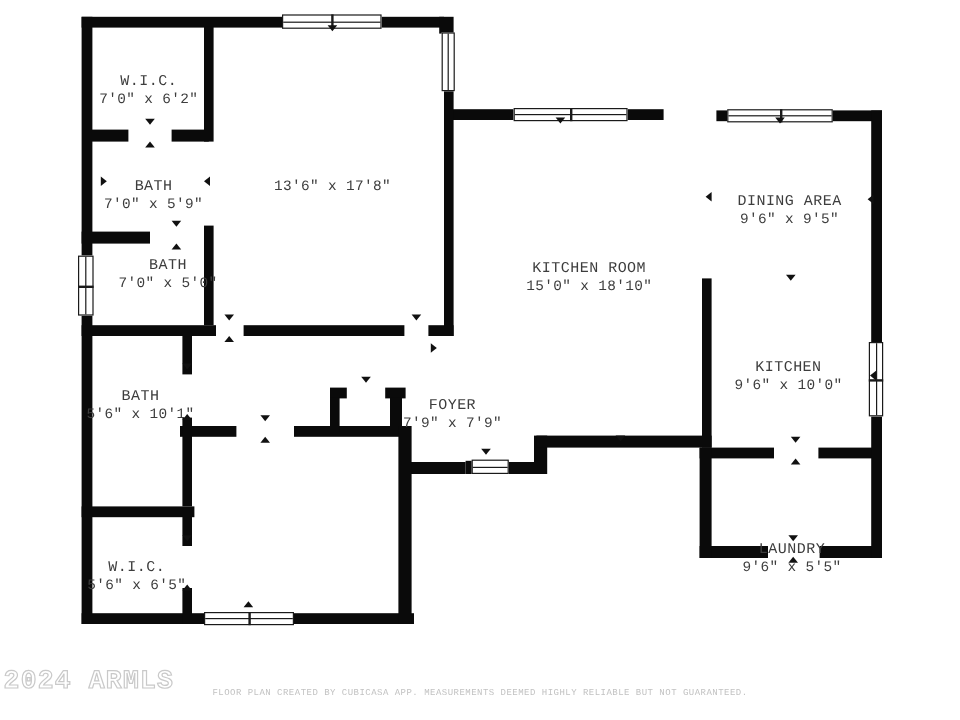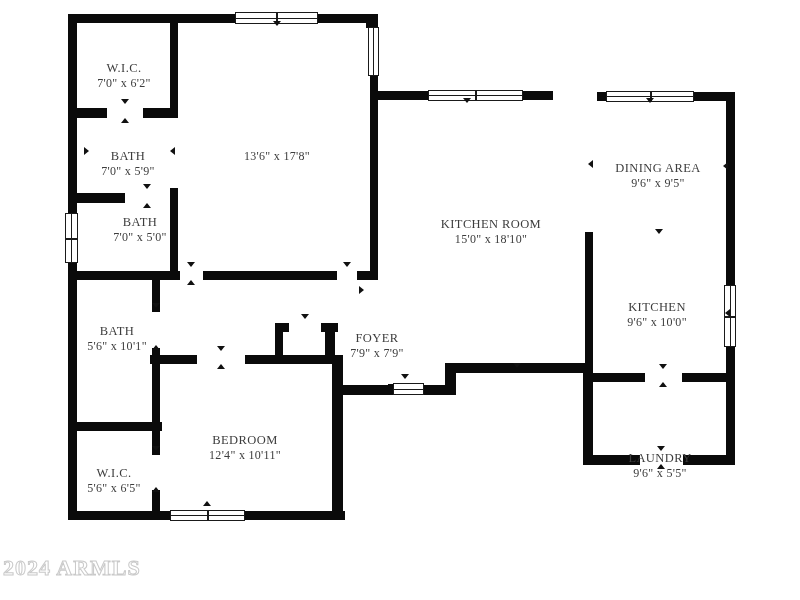--- a/index.html
+++ b/index.html
@@ -1,17 +1,17 @@
 <!DOCTYPE html>
 <html><head>
 <meta charset="utf-8">
 <style>
   html,body{margin:0;padding:0;background:#ffffff;}
   .stage{position:relative;width:800px;height:588px;background:#ffffff;overflow:hidden;
-         font-family:Liberation Serif, serif;}
+         font-family:Liberation Mono, monospace;}
   #plan{position:absolute;left:0;top:0;width:800px;height:600px;}
   .wall{position:absolute;background:#0a0a0a;}
   .window{position:absolute;background:#ffffff;border:1px solid #1a1a1a;box-sizing:border-box;}
   .winline{position:absolute;background:#1a1a1a;}
   .room-label{position:absolute;transform:translate(-50%,-50%);text-align:center;
               color:#3d3d3d;white-space:nowrap;}
   .room-name{font-size:12.5px;letter-spacing:.4px;line-height:16px;}
   .room-dims{font-size:12px;letter-spacing:.3px;line-height:15px;}
   .mark{position:absolute;width:0;height:0;}
   .mark.down{border-left:4px solid transparent;border-right:4px solid transparent;border-top:5px solid #111;}
@@ -154,27 +154,24 @@
         <div class="room-dims">9'6" x 10'0"</div>
       </div>
       <div class="room-label" style="color: rgb(61, 61, 61); left: 377px; top: 345px;">
         <div class="room-name">FOYER</div>
         <div class="room-dims">7'9" x 7'9"</div>
       </div>
       <div class="room-label" style="color: rgb(61, 61, 61); left: 117px; top: 338px;">
         <div class="room-name">BATH</div>
         <div class="room-dims">5'6" x 10'1"</div>
       </div>
-      <div class="room-label" style="color: rgb(61, 61, 61); left: 245px; top: 447px;">
-        <div class="room-name">BEDROOM</div>
-        <div class="room-dims">12'4" x 10'11"</div>
-      </div>
       <div class="room-label" style="color: rgb(61, 61, 61); left: 114px; top: 480px;">
         <div class="room-name">W.I.C.</div>
         <div class="room-dims">5'6" x 6'5"</div>
       </div>
       <div class="room-label" style="color: rgb(61, 61, 61); left: 660px; top: 425px; margin-top: 40px;">
         <div class="room-name">LAUNDRY</div>
         <div class="room-dims">9'6" x 5'5"</div>
       </div>
     </div>
   <div class="watermark">2024 ARMLS</div>
+  <div class="footer">FLOOR PLAN CREATED BY CUBICASA APP. MEASUREMENTS DEEMED HIGHLY RELIABLE BUT NOT GUARANTEED.</div>
 </div>
 
 </body></html>

